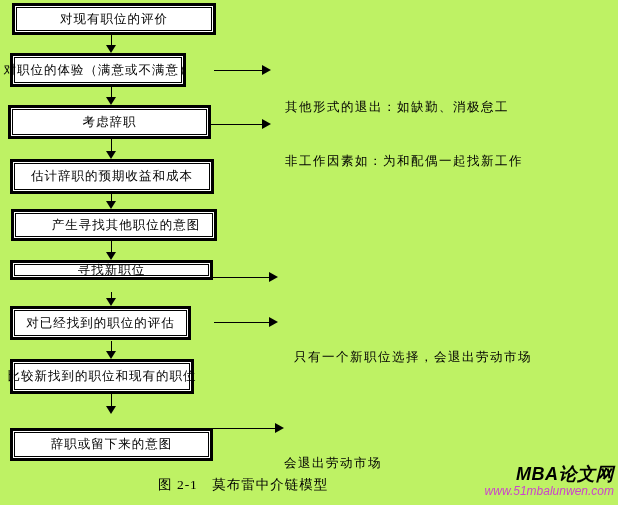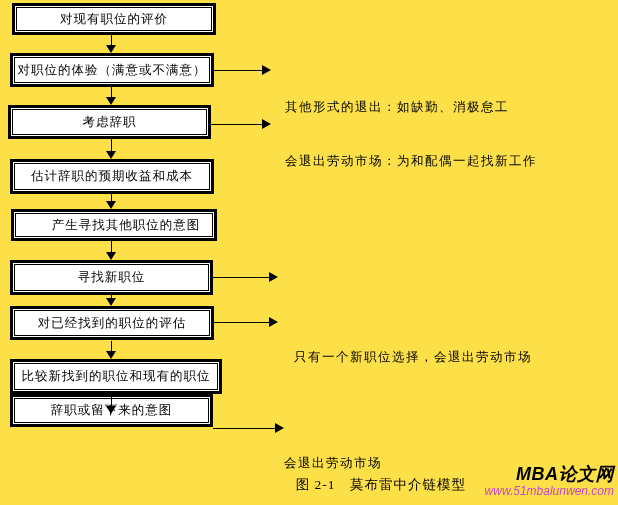--- a/index.html
+++ b/index.html
@@ -1,20 +1,20 @@
 <!DOCTYPE html>
 <html><head>
 <meta charset="utf-8">
 <style>
   html, body { margin: 0; padding: 0; background: #ffffff; }
   .canvas {
     position: relative;
     width: 618px;
     height: 505px;
-    background: #fde047;
+    background: #bef264;
     overflow: hidden;
     font-family: "Liberation Serif", "DejaVu Serif", serif;
     color: #000;
   }
   
   .fbox {
     position: absolute;
     border: 3px solid #000;
     background: #fff;
     display: flex;
@@ -66,22 +66,22 @@
     position: absolute;
     font-size: 12.5px;
     letter-spacing: 1.5px;
     line-height: 16px;
     white-space: nowrap;
     margin-top: 35px;
   }
 
   .caption {
     position: absolute;
-    left: 166px; top: 476px; width: 300px;
-    text-align: right;
+    left: 158px; top: 476px; width: 300px;
+    text-align: left;
     font-size: 13.5px;
     letter-spacing: 1px;
     white-space: nowrap;
   }
 
   .watermark {
     position: absolute;
     right: 4px; top: 464px;
     text-align: right;
     font-family: "Liberation Sans", "DejaVu Sans", sans-serif;
@@ -100,42 +100,42 @@
   }
 </style>
 </head>
 <body>
 
 <div class="canvas">
 
   <div class="fbox" style="left:12px;top:3px;width:204px;height:32px;">
     <span>对现有职位的评价</span>
   </div>
-  <div class="fbox" style="left:10px;top:53px;width:204px;height:34px;justify-content:center;">
+  <div class="fbox" style="left:10px;top:53px;width:176px;height:34px;justify-content:center;">
     <span>对职位的体验（满意或不满意）</span>
   </div>
   <div class="fbox" style="left:10px;top:159px;width:204px;height:35px;">
     <span>估计辞职的预期收益和成本</span>
   </div>
   <div class="fbox" style="left:8px;top:105px;width:203px;height:34px;">
     <span>考虑辞职</span>
   </div>
   <div class="fbox" style="left:11px;top:209px;width:206px;height:32px;padding-left:24px;">
     <span>产生寻找其他职位的意图</span>
   </div>
-  <div class="fbox" style="left:10px;top:260px;width:203px;height:35px;">
+  <div class="fbox" style="left:10px;top:260px;width:203px;height:20px;">
     <span>寻找新职位</span>
   </div>
-  <div class="fbox" style="left:10px;top:306px;width:204px;height:34px;">
+  <div class="fbox" style="left:10px;top:306px;width:181px;height:34px;">
     <span>对已经找到的职位的评估</span>
   </div>
-  <div class="fbox" style="left:10px;top:359px;width:212px;height:35px;">
+  <div class="fbox" style="left:10px;top:359px;width:184px;height:35px;">
     <span>比较新找到的职位和现有的职位</span>
   </div>
-  <div class="fbox" style="left:10px;top:394px;width:203px;height:33px;">
+  <div class="fbox" style="left:10px;top:428px;width:203px;height:33px;">
     <span>辞职或留下来的意图</span>
   </div>
 
   <div class="varrow" style="left:105px;top:35px;height:18px;">
       <i class="vline"></i>
       <i class="vhead"></i>
     </div>
   <div class="varrow" style="left:105px;top:87px;height:18px;">
       <i class="vline"></i>
       <i class="vhead"></i>
@@ -180,21 +180,21 @@
   <div class="harrow" style="left:214px;top:316px;width:64px;">
       <i class="hline"></i>
       <i class="hhead"></i>
     </div>
   <div class="harrow" style="left:213px;top:422px;width:71px;">
       <i class="hline"></i>
       <i class="hhead"></i>
     </div>
 
   <div class="annot" style="left:285px;top:64px;">其他形式的退出：如缺勤、消极怠工</div>
-  <div class="annot" style="left:285px;top:118px;">会退出劳动市场：为和配偶一起找新工作</div>
+  <div class="annot" style="left:285px;top:118px;">非工作因素如：为和配偶一起找新工作</div>
   <div class="annot" style="left:294px;top:314px;">只有一个新职位选择，会退出劳动市场</div>
   <div class="annot" style="left:284px;top:420px;">会退出劳动市场</div>
 
   <div class="caption">图 2-1　莫布雷中介链模型</div>
 
   <div class="watermark">
     <div class="wm-title">MBA论文网</div>
     <div class="wm-url" style="color: rgb(204, 68, 204);">www.51mbalunwen.com</div>
   </div>
 

